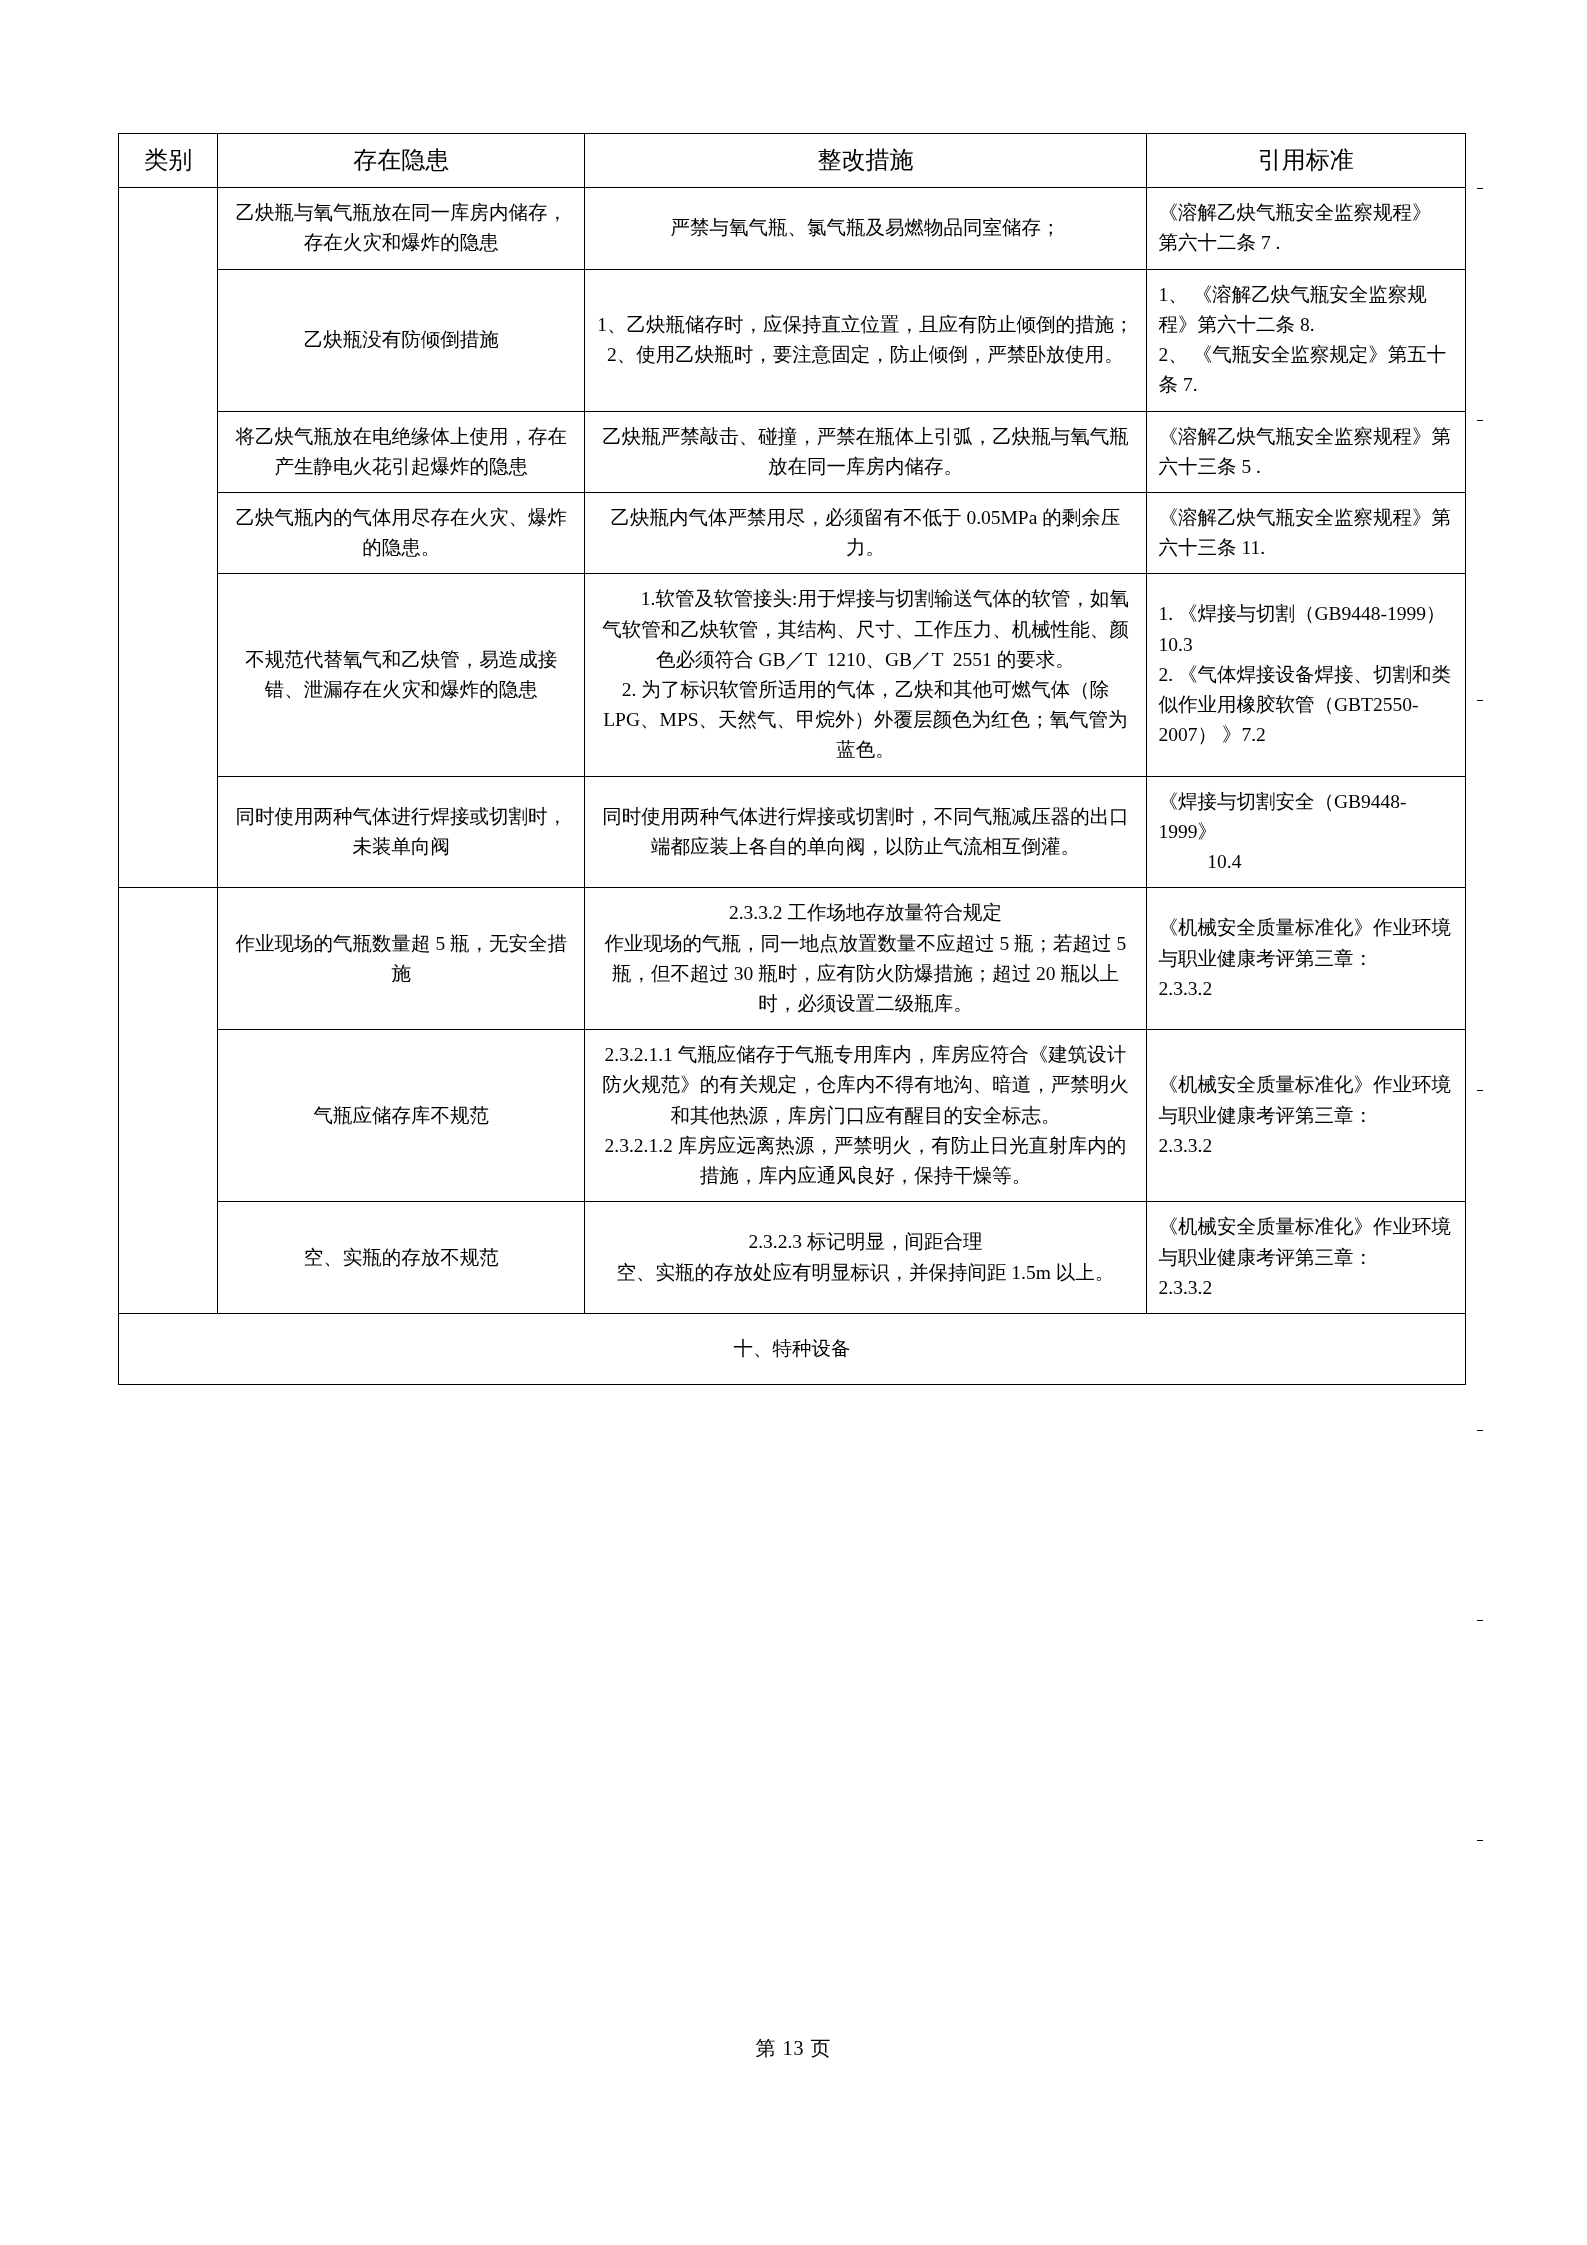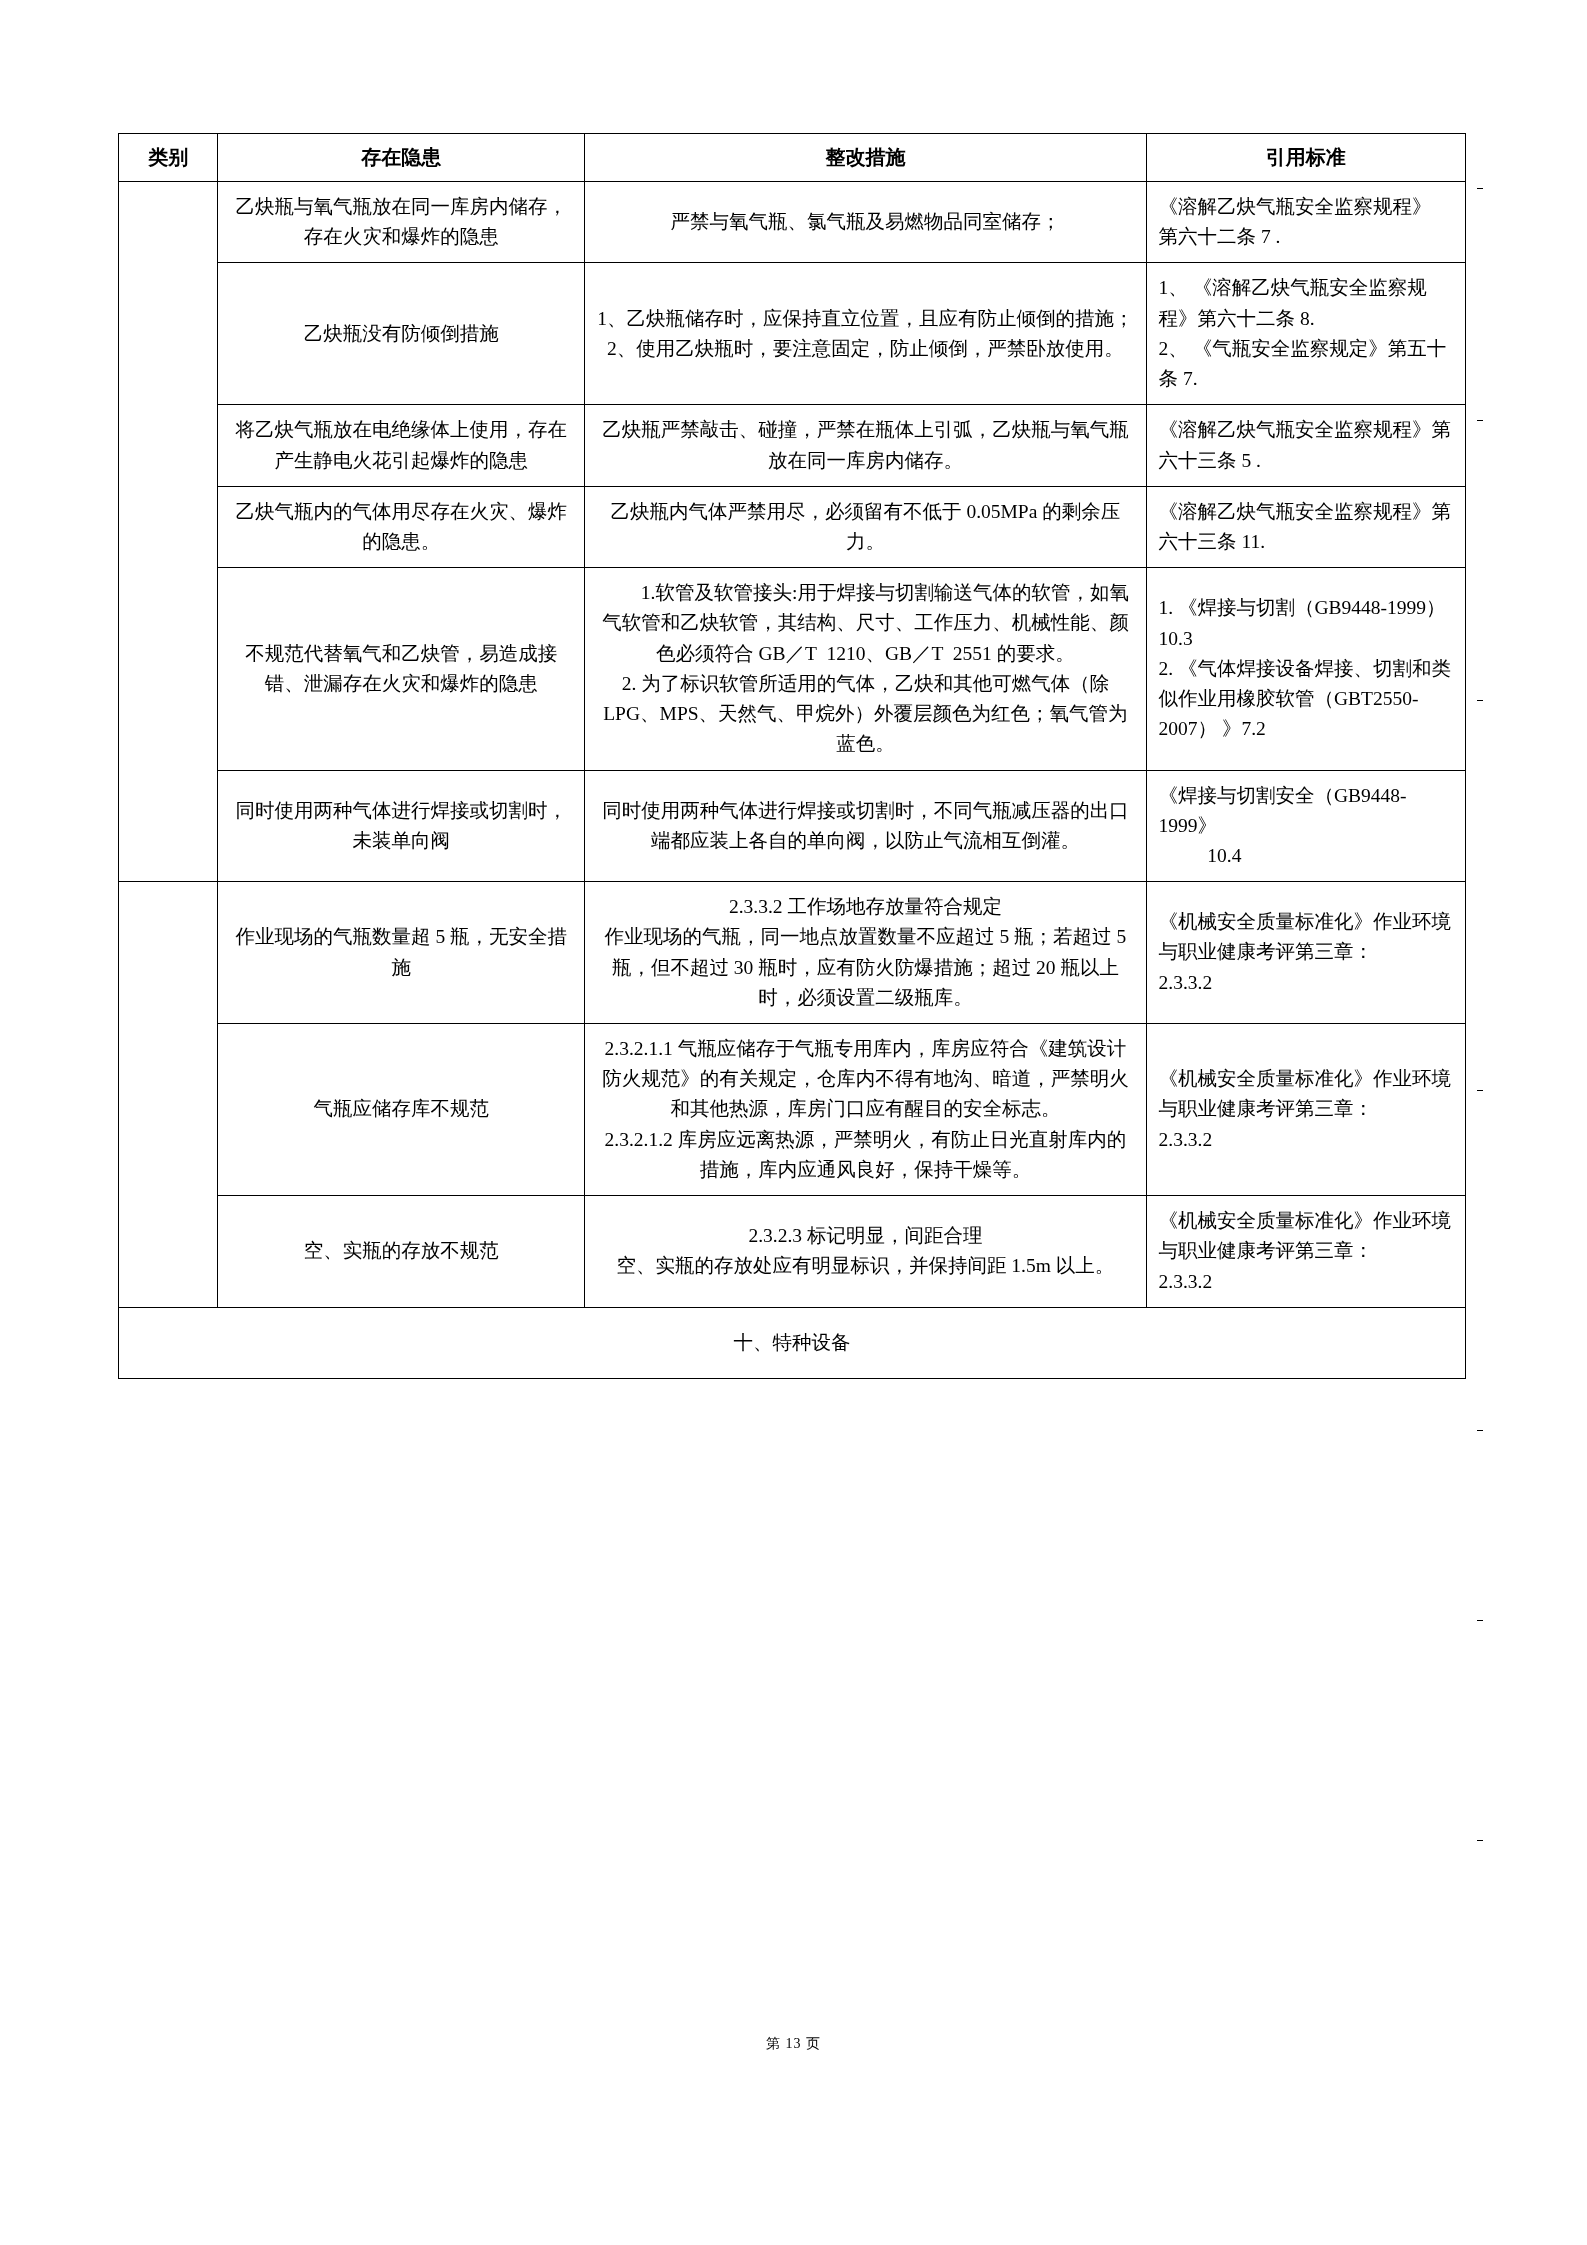--- a/index.html
+++ b/index.html
@@ -30,23 +30,23 @@
   }
   .doc-table td, .doc-table th {
     border: 1px solid #000000;
     vertical-align: middle;
     padding: 10px 12px;
     font-size: 19.5px;
     line-height: 1.55;
     font-weight: normal;
   }
   .doc-table th {
-    font-weight: bold;
+    font-weight: normal;
     padding: 8px 10px;
-    font-size: 20px;
+    font-size: 24px;
   }
   col.c-cat { width: 92px; }
   col.c-haz { width: 340px; }
   col.c-fix { width: 520px; }
   col.c-std { width: 296px; }
 
   td.cat {
     text-align: center;
     vertical-align: middle;
   }
@@ -65,21 +65,21 @@
   td.footer-row {
     text-align: center;
     padding: 20px 10px;
   }
   .page-number {
     position: absolute;
     left: 0;
     right: 0;
     top: 2035px;
     text-align: center;
-    font-size: 14px;
+    font-size: 20px;
     letter-spacing: 1px;
   }
   .nowrap-tight {
     white-space: pre-wrap;
   }
   
   .margin-tick {
     position: absolute;
     width: 6px;
     height: 1px;

